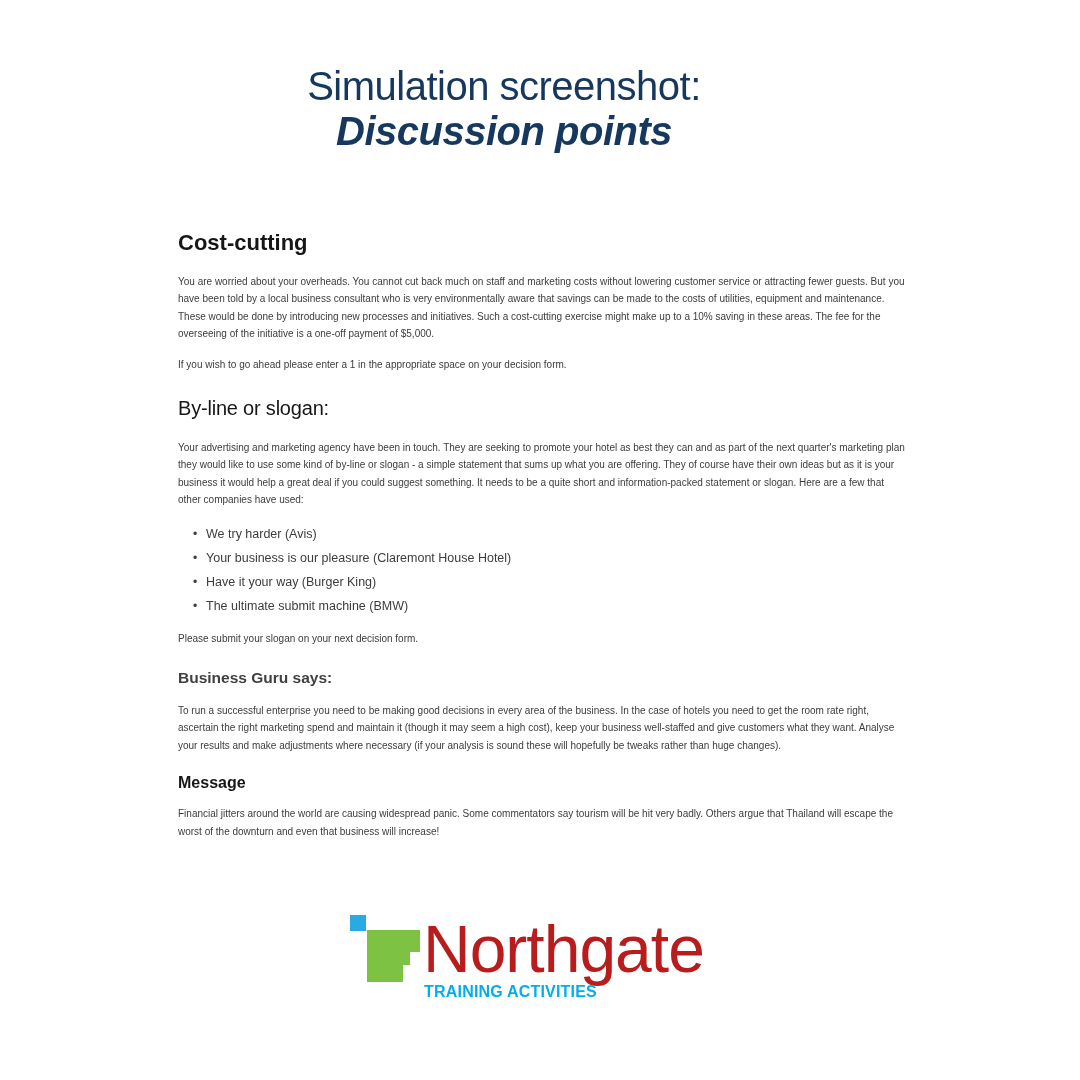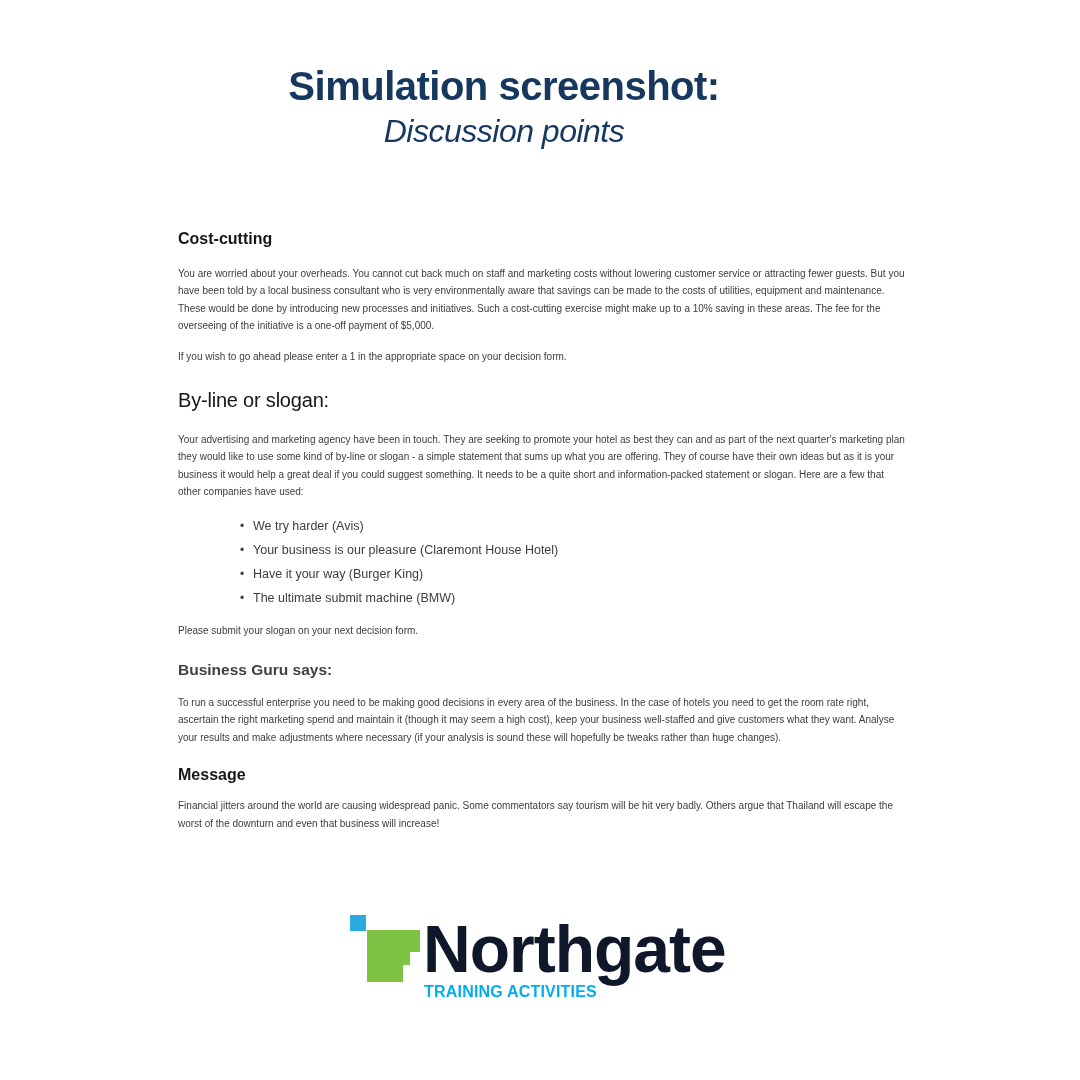--- a/index.html
+++ b/index.html
@@ -5,49 +5,49 @@
   * { margin:0; padding:0; box-sizing:border-box; }
   html,body { background:#ffffff; }
   .page {
     position:relative; width:1080px; height:1080px; background:#ffffff;
     font-family:"Liberation Sans", sans-serif; overflow:hidden;
   }
 
   
   .title-block { position:absolute; top:64px; left:0; width:1008px; text-align:center; }
   .title-line1 {
-    font-size:40px; line-height:45px; font-weight:700; color:#16375E; letter-spacing:-0.5px;
+    font-size:40px; line-height:45px; font-weight:400; color:#16375E; letter-spacing:-0.5px;
   }
   .title-line2 {
-    font-size:32px; line-height:45px; font-weight:400; font-style:italic; color:#16375E; letter-spacing:-0.5px;
+    font-size:40px; line-height:45px; font-weight:700; font-style:italic; color:#16375E; letter-spacing:-0.5px;
   }
 
   
   .doc { position:absolute; left:178px; top:230px; width:727px; color:#3C3C3C; }
   .doc p { font-size:10px; line-height:17.4px; margin:4px 0 13px; color:#3C3C3C; }
-  .h-md { font-size:16px;  font-weight:700; color:#161616; margin:0 0 17px; }
+  .h-md { font-size:22px;  font-weight:700; color:#161616; margin:0 0 17px; }
   .h-lg { font-size:20px;  font-weight:400; color:#161616; margin:24px 0 19px; letter-spacing:-0.2px; }
   .h-sm { font-size:15.5px;font-weight:700; color:#404040; margin:22px 0 15px; }
   .h-xs { font-size:16px;  font-weight:700; color:#161616; margin:20px 0 13px; }
   .doc ul { list-style:none; margin:17px 0 15px; padding-left:28px; }
   .doc li {
-    position:relative; font-size:12.5px; line-height:17px; margin-bottom:7px; color:#3C3C3C;margin-left:47px;
+    position:relative; font-size:12.5px; line-height:17px; margin-bottom:7px; color:#3C3C3C;
   }
   .doc li::before {
     content:"\2022"; position:absolute; left:-13px; top:0;
     font-size:12px; color:#3C3C3C;
   }
 
   
   .logo { position:absolute; left:349px; top:908px; width:400px; height:100px; }
   .logo-mark { position:absolute; left:0; top:0; }
   .logo-wordmark {
     position:absolute; left:74px; top:8px;
-    font-size:66px; line-height:66px; font-weight:700;
-    color:#0f172a; letter-spacing:-1px; white-space:nowrap;
+    font-size:66px; line-height:66px; font-weight:400;
+    color:#b91c1c; letter-spacing:-1px; white-space:nowrap;
   }
   .logo-tagline {
     position:absolute; left:75px; top:76px;
     font-size:16px; line-height:16px; font-weight:700;
     color:#00AEEF; letter-spacing:0.2px; white-space:nowrap;
   }
 </style>
 </head>
 <body>
 

